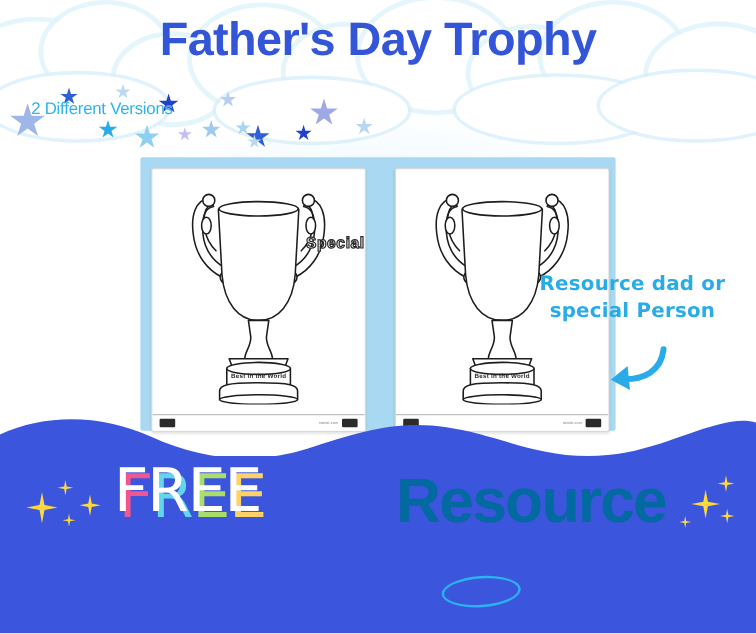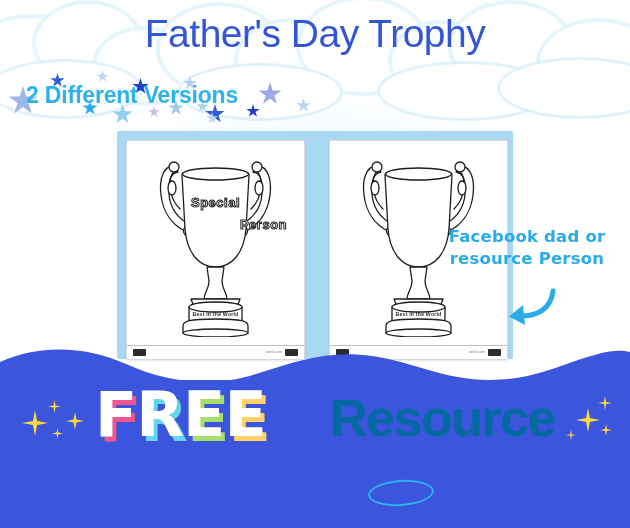--- a/index.html
+++ b/index.html
@@ -19,28 +19,28 @@
   .puff.soft{box-shadow:0 0 0 4px rgba(225,243,252,.85);}
 
   
   .star{position:absolute;
     clip-path:polygon(50% 0%,61% 35%,98% 35%,68% 57%,79% 91%,50% 70%,21% 91%,32% 57%,2% 35%,39% 35%);
   }
 
   
   .title{
     position:absolute;left:0;top:14px;width:630px;text-align:center;
-    font-size:39px;font-weight:normal;letter-spacing:-.5px;
+    font-size:39px;font-weight:bold;letter-spacing:-.5px;
     color:#3355d8;line-height:1.05;
     text-shadow:0 1px 0 rgba(255,255,255,.55);
     z-index:6;
   }
   .subtitle{
     position:absolute;left:26px;top:82px;
-    font-size:23px;font-weight:bold;color:#2bb3ef;
+    font-size:14px;font-weight:normal;color:#2bb3ef;
     letter-spacing:-.2px;z-index:6;
     text-shadow:0 1px 0 rgba(255,255,255,.5);
   }
 
   
   .frame{
     position:absolute;left:117px;top:131px;width:396px;height:228px;
     background:#a9d8f2;border-radius:2px;z-index:3;
   }
   .sheet{
@@ -55,21 +55,21 @@
     position:absolute;left:0;bottom:0;width:177px;height:13px;
     border-top:1px solid #bfbfbf;background:#fff;
   }
   .foot-logo{position:absolute;top:3px;width:13px;height:7px;background:#2b2b2b;border-radius:1px;}
   .foot-logo.l{left:6px;}
   .foot-logo.r{right:6px;}
   .foot-text{position:absolute;right:22px;top:4px;font-size:3px;color:#777;letter-spacing:.2px;}
 
   .trophy-wrap{position:absolute;left:0;top:2px;width:177px;height:194px;}
   .cup-label{
-    position:absolute;width:100%;text-align:center;
+    position:absolute;width:100%;text-align:right;
     font-size:13px;font-weight:bold;letter-spacing:.5px;
     color:#ffffff;
     -webkit-text-stroke:1px #2a2a2a;
     text-shadow:0 0 0 #000;
   }
   .base-label{
     position:absolute;width:100%;text-align:center;
     font-size:5.2px;font-weight:bold;color:#2a2a2a;letter-spacing:.2px;
   }
 
@@ -85,21 +85,21 @@
 
   
   .banner{position:absolute;left:0;bottom:0;width:630px;height:180px;z-index:8;}
   .banner-fill{position:absolute;left:0;bottom:0;width:630px;height:148px;background:#3c55dd;}
   .banner-wave{position:absolute;left:0;top:0;width:630px;height:40px;display:block;}
 
   .free-row{position:absolute;left:0;top:34px;width:630px;height:76px;z-index:9;}
   .free-word{
     position:absolute;left:95px;top:2px;
     font-family:"DejaVu Sans", sans-serif;
-    font-size:62px;font-weight:bold;letter-spacing:-1px;line-height:1;
+    font-size:50px;font-weight:normal;letter-spacing:-1px;line-height:1;
   }
   .fl{color:#ffffff;display:inline-block;}
   .fl.c1{text-shadow:4px 5px 0 #f2568f;}
   .fl.c2{text-shadow:4px 5px 0 #63d6ec;}
   .fl.c3{text-shadow:4px 5px 0 #a8de6a;}
   .fl.c4{text-shadow:4px 5px 0 #ffd166;}
   .resource-word{
     position:absolute;left:330px;top:10px;
     font-size:52px;font-weight:bold;color:#0369a1;letter-spacing:-1.5px;line-height:1;
   }
@@ -232,22 +232,22 @@
       </div>
     </div>
     <div class="sheet-footer">
       <div class="foot-logo l"></div>
       <div class="foot-logo r"></div>
       <div class="foot-text">twinkl.com</div>
     </div>
   </div>
 
   <div class="note">
-    <div>Facebook dad or</div>
-    <div>resource Person</div>
+    <div>Resource dad or</div>
+    <div>special Person</div>
   </div>
   <svg class="note-arrow" width="70" height="40" viewBox="0 0 70 40">
     <path d="M64 6 C62 24 48 32 28 31" fill="none" stroke="#29abe8" stroke-width="5" stroke-linecap="round"></path>
     <path d="M34 20 L20 31.5 L36 40 Z" fill="#29abe8"></path>
   </svg>
 
   <div class="banner">
     <svg class="banner-wave" viewBox="0 0 630 40" preserveAspectRatio="none">
       <path d="M0 14 C40 -4 86 -2 126 16 C168 35 212 40 256 26 C300 12 330 2 372 8 C414 14 444 32 490 32 C536 32 566 14 598 6 C612 2 622 2 630 4 L630 40 L0 40 Z" fill="#3c55dd"></path>
     </svg>

